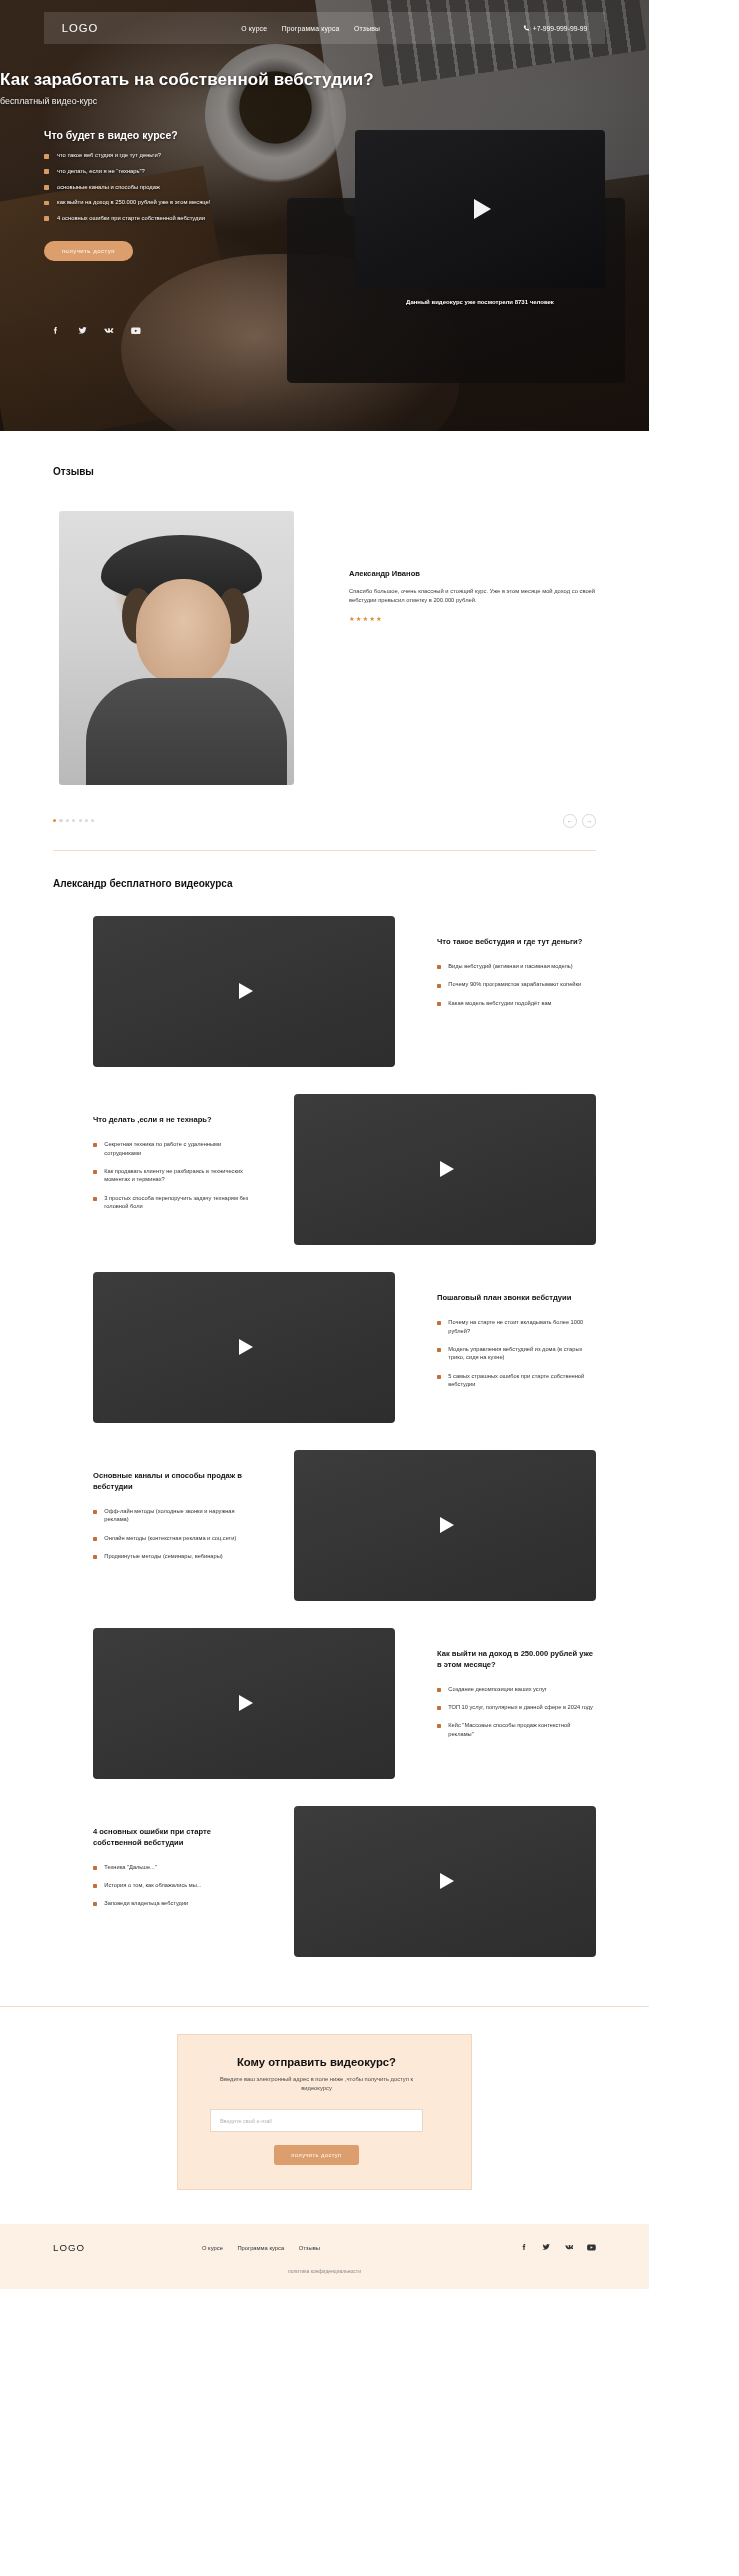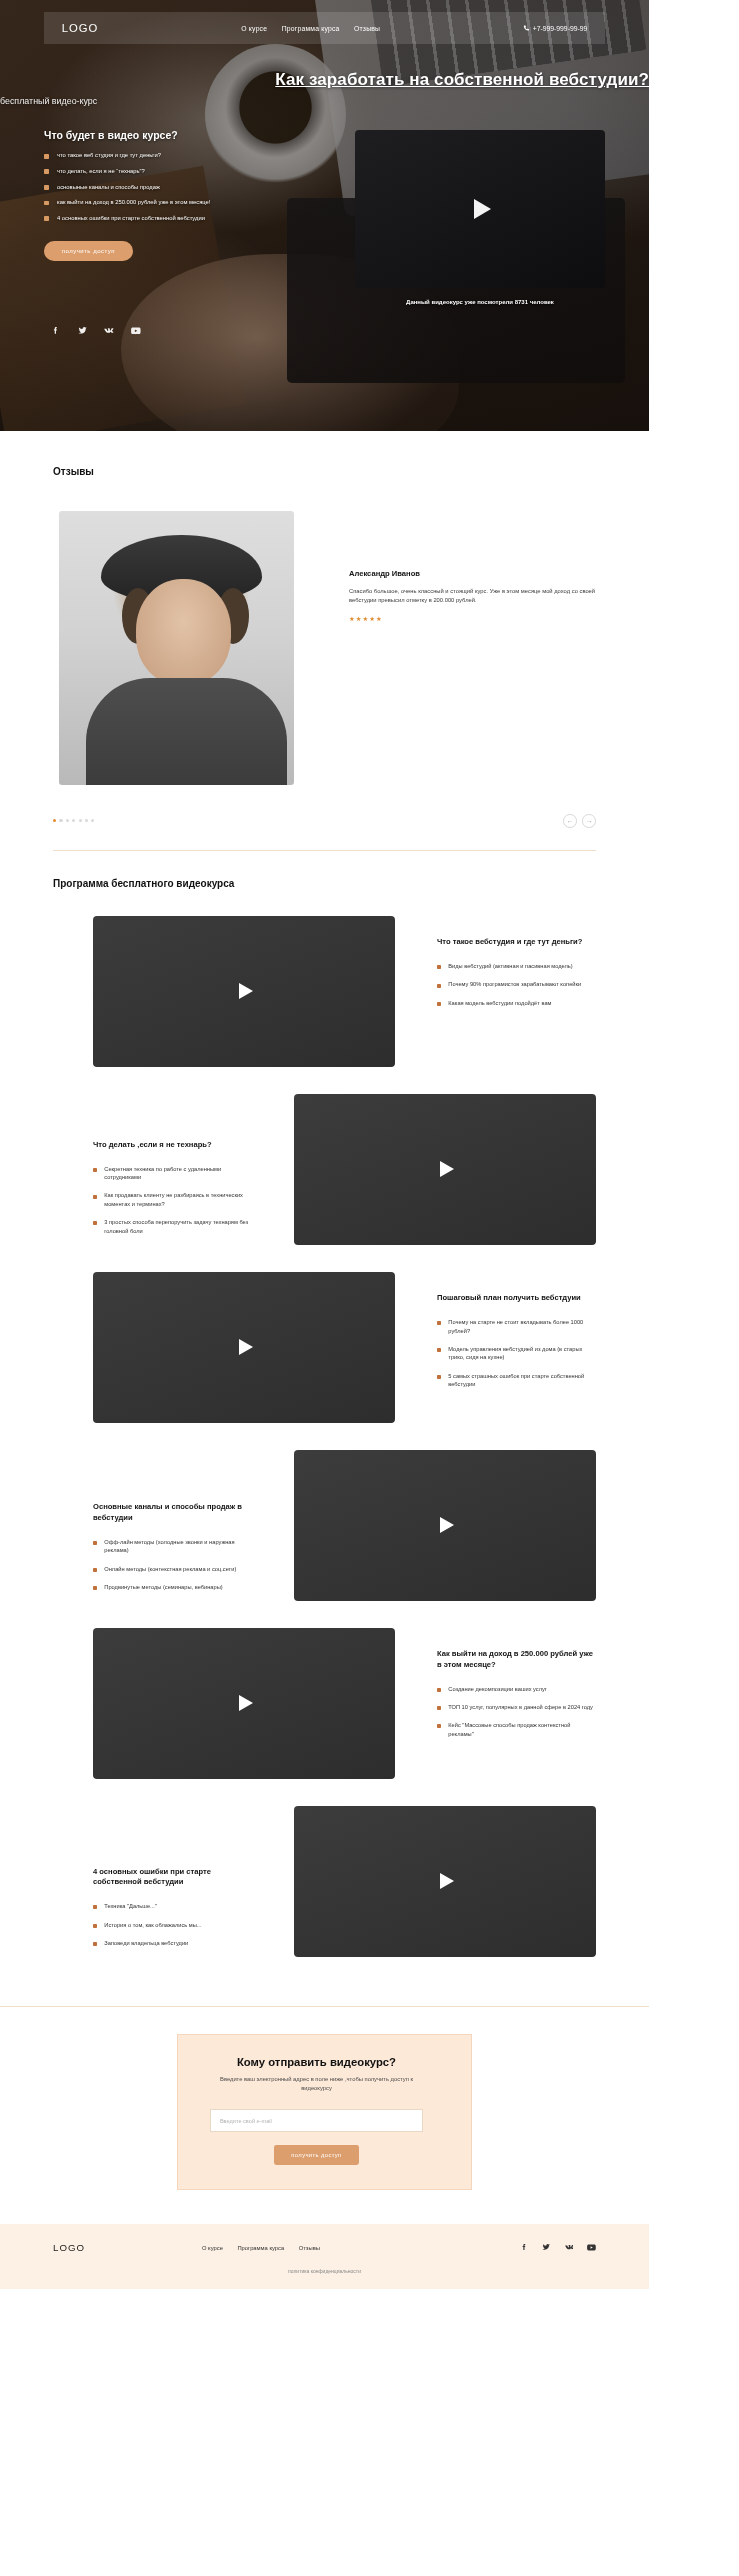--- a/index.html
+++ b/index.html
@@ -73,24 +73,23 @@
     padding: 0 17.7px;
   }
   .logo { color: #fff; font-size: 11.3px; letter-spacing: 1px; font-weight: 400; }
   .nav-links { display: flex; gap: 14.5px; margin-left: auto; }
   .nav-links a { color: #fff; font-size: 6.8px; text-decoration: none; letter-spacing: 0.2px; }
   .nav-phone { margin-left: auto; color: #fff; font-size: 6.8px; display: flex; align-items: center; gap: 3.2px; }
   .nav-phone svg { width: 6.4px; height: 6.4px; fill: #fff; }
 
   .hero-title {
     position: relative; z-index: 5;
-    text-align: right; color: #fff;
+    text-align: left; color: #fff;
     font-size: 17px; font-weight: 700; margin-top: 26px; letter-spacing: 0.1px;
     text-shadow: 0 0.8px 3.2px rgba(0,0,0,.55);
-    text-decoration: underline;
   }
   .hero-sub {
     position: relative; z-index: 5;
     color: #efefef;
     font-size: 8.9px; margin-top: 6.4px; font-weight: 400;
     text-shadow: 0 0.8px 3.2px rgba(0,0,0,.55);
   }
 
   .hero-body { position: relative; z-index: 5; display: flex; padding: 22.5px 44px 0 44px; }
   .hero-left { width: 290px; }
@@ -178,21 +177,21 @@
   .arrow {
     width: 13.7px; height: 13.7px; border-radius: 50%; border: 0.8px solid #d8d8d8;
     display: flex; align-items: center; justify-content: center;
     font-size: 6.4px; color: #9a9a9a; cursor: pointer; background: #fff;
   }
   .hr { height: 0.8px; background: #f0ddcc; margin: 22.5px 0 0 0; }
 
   
   .program { padding-top: 27px; }
   .prog-item { display: flex; margin-top: 27px; padding-left: 40px; }
-  .prog-item.rev { flex-direction: row-reverse; align-items: flex-end; }
+  .prog-item.rev { flex-direction: row-reverse; }
   .prog-vid {
     width: 302px; height: 151px; border-radius: 4px;
     background: linear-gradient(160deg,#3c3c3c,#2d2d2d);
     display: flex; align-items: center; justify-content: center; flex: none;
   }
   .prog-vid .play-o {
     width: 0; height: 0;
     border-left: 14.5px solid #ffffff;
     border-top: 8.9px solid transparent;
     border-bottom: 8.9px solid transparent;
@@ -348,21 +347,21 @@
       </div>
       <div class="arrows">
         <div class="arrow">←</div>
         <div class="arrow">→</div>
       </div>
     </div>
     <div class="hr"></div>
   </section>
 
   <section class="wrap program">
-    <div class="sect-title">Программа бесплатного видеокурса</div>
+    <div class="sect-title">Александр бесплатного видеокурса</div>
 
     <div class="prog-item">
       <div class="prog-vid">
           <div class="play-o"></div>
         </div>
       <div class="prog-txt">
         <div class="prog-h">Что такое вебстудия и где тут деньги?</div>
         <ul class="prog-list">
           <li>Виды вебстудий (активная и пасивная модель)</li>
           <li>Почему 90% програмистов зарабатывают копейки</li>
@@ -383,21 +382,21 @@
           <li>3 простых способа перепоручить задачу технарям без головной боли</li>
         </ul>
       </div>
     </div>
 
     <div class="prog-item">
       <div class="prog-vid">
           <div class="play-o"></div>
         </div>
       <div class="prog-txt">
-        <div class="prog-h">Пошаговый план получить вебстдуии</div>
+        <div class="prog-h">Пошаговый план звонки вебстдуии</div>
         <ul class="prog-list">
           <li>Почему на старте не стоит вкладывать более 1000 рублей?</li>
           <li>Модель управления вебстудией из дома (в старых трико, сидя на кухне)</li>
           <li>5 самых страшных ошибок при старте собственной вебстудии</li>
         </ul>
       </div>
     </div>
 
     <div class="prog-item rev">
       <div class="prog-vid">

